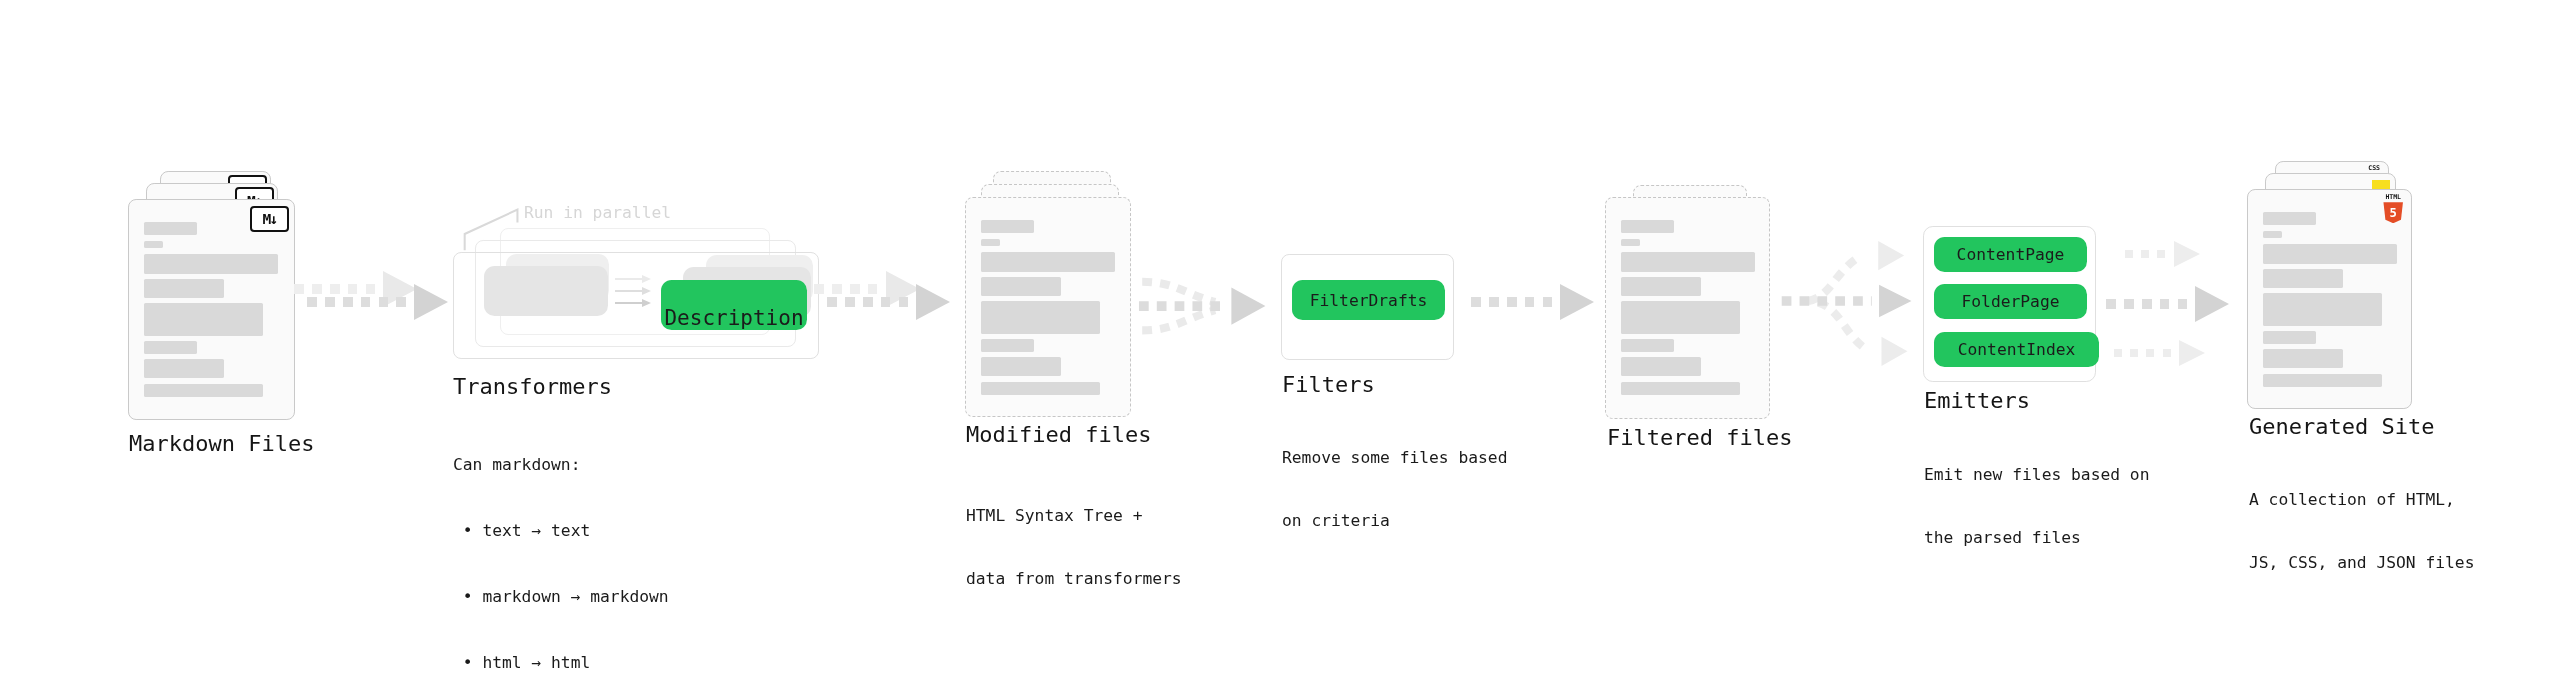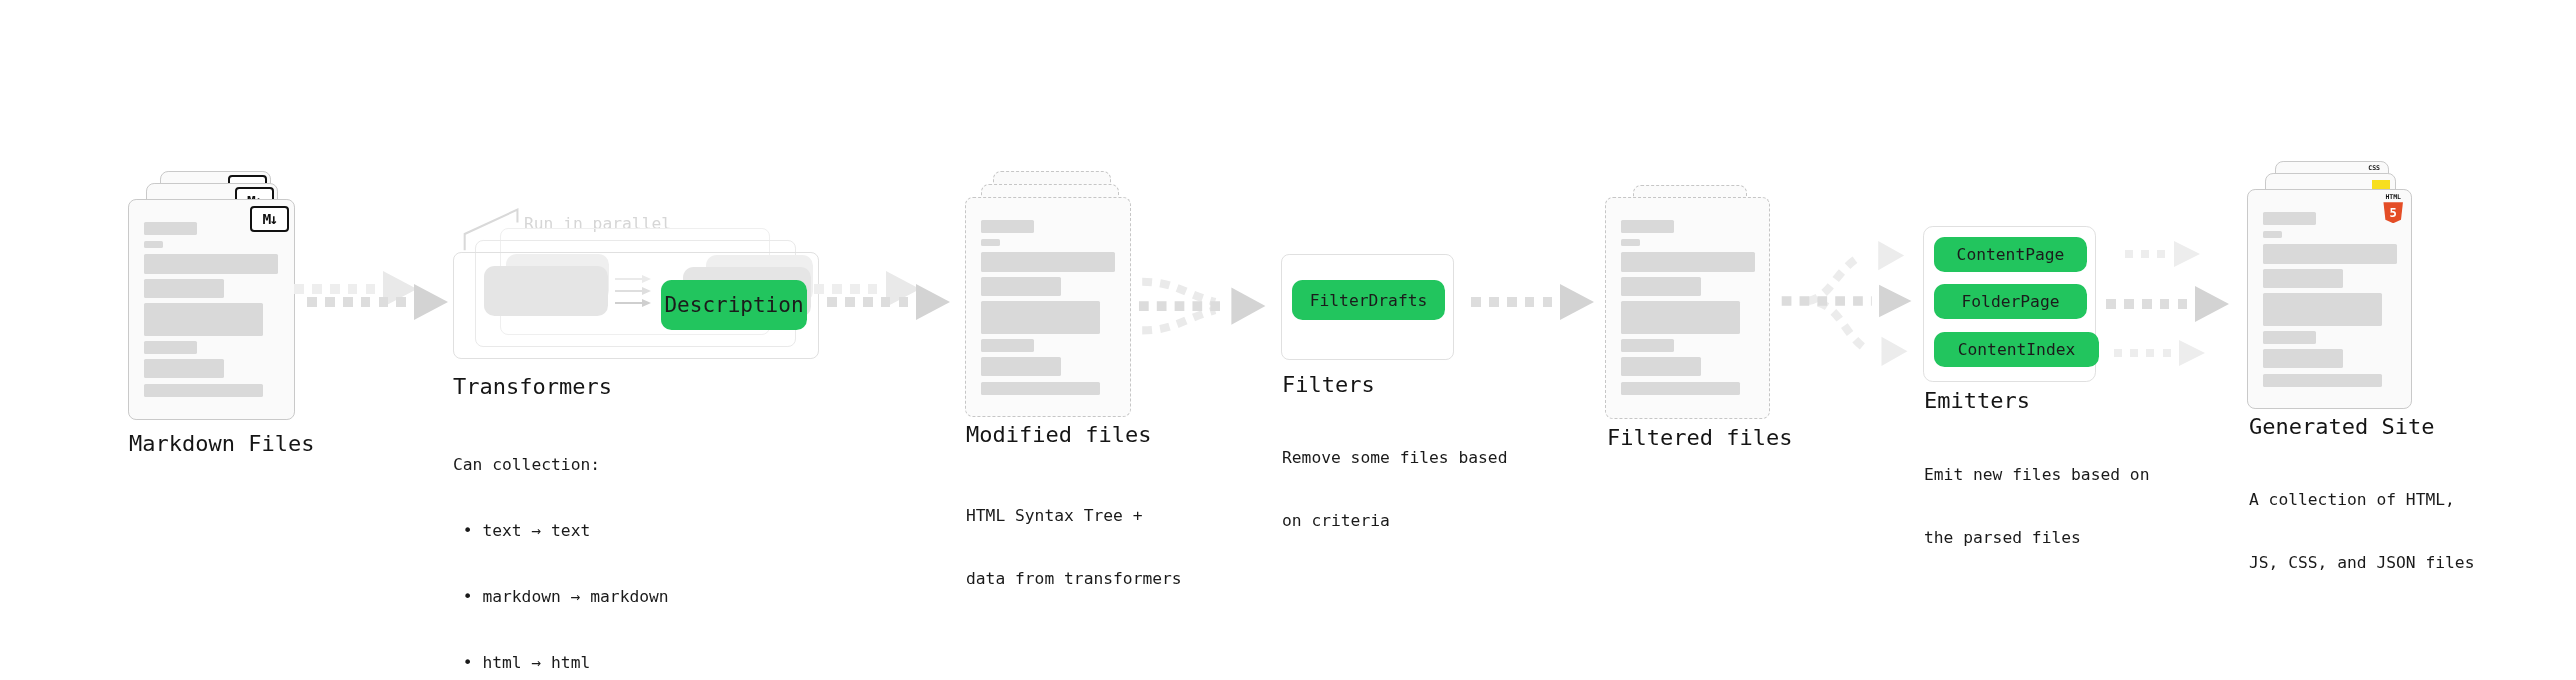--- a/index.html
+++ b/index.html
@@ -38,21 +38,21 @@
   .pill{position:absolute;background:#22c55e;border-radius:10.6px;display:flex;align-items:center;justify-content:center;
     color:#1b1b1b;box-sizing:border-box;}
   .pill.big{font-size:21px;}
   .pill.small{font-size:16.3px;}
   .pill.ghost2{background:#e5e5e5;}
   .pill.ghost3{background:#efefef;}
 
   
   .stage-label{position:absolute;font-size:22px;line-height:24.4px;color:#151515;white-space:pre;}
   .stage-desc{position:absolute;font-size:16.3px;line-height:21px;color:#1a1a1a;white-space:pre;}
-  .note{position:absolute;font-size:16.3px;color:#d6d6d6;white-space:pre;margin-top:11px;}
+  .note{position:absolute;font-size:16.3px;color:#d6d6d6;white-space:pre;}
 
   
   .arrow{position:absolute;display:flex;align-items:center;}
   .dashes{display:flex;gap:8.1px;margin-right:8.1px;}
   .sq{width:9.8px;height:9.8px;background:#dddddd;}
   .head{width:0;height:0;border-top:18px solid transparent;border-bottom:18px solid transparent;border-left:34px solid #d3d3d3;}
   .arrow.ghost .sq{background:#eeeeee;}
   .arrow.ghost .head{border-left-color:#e9e9e9;}
   .arrow.faint .sq{background:#ededed;width:8.1px;height:8.1px;}
   .arrow.faint .head{border-top-width:13px;border-bottom-width:13px;border-left-width:26px;border-left-color:#ededed;}
@@ -139,27 +139,27 @@
       <span class="line"></span>
       <span class="tip"></span>
     </div>
   <div class="micro a3" style="left:615px;top:299px;">
       <span class="line"></span>
       <span class="tip"></span>
     </div>
 
   <div class="pill big ghost3" style="left:706px;top:255px;width:107px;height:47px;"></div>
   <div class="pill big ghost2" style="left:683px;top:267px;width:128px;height:50px;"></div>
-  <div class="pill big" style="left:661px;top:280px;width:146px;height:50px;">
+  <div class="pill big" style="left:661px;top:280px;width:146px;height:50px;align-items:flex-end;">
     <span>Description</span>
   </div>
 
   <div class="stage-label" style="left:453px;top:375px;">Transformers</div>
   <div class="stage-desc" style="left:453px;top:410px;line-height:22px;">
-    <div>Can collection:</div>
+    <div>Can markdown:</div>
     <div> • text → text</div>
     <div> • markdown → markdown</div>
     <div> • html → html</div>
   </div>
 
   <div class="arrow ghost" style="left:814px;top:271px;">
     <span class="dashes">
         <span class="sq"></span>
         <span class="sq"></span>
         <span class="sq"></span>

